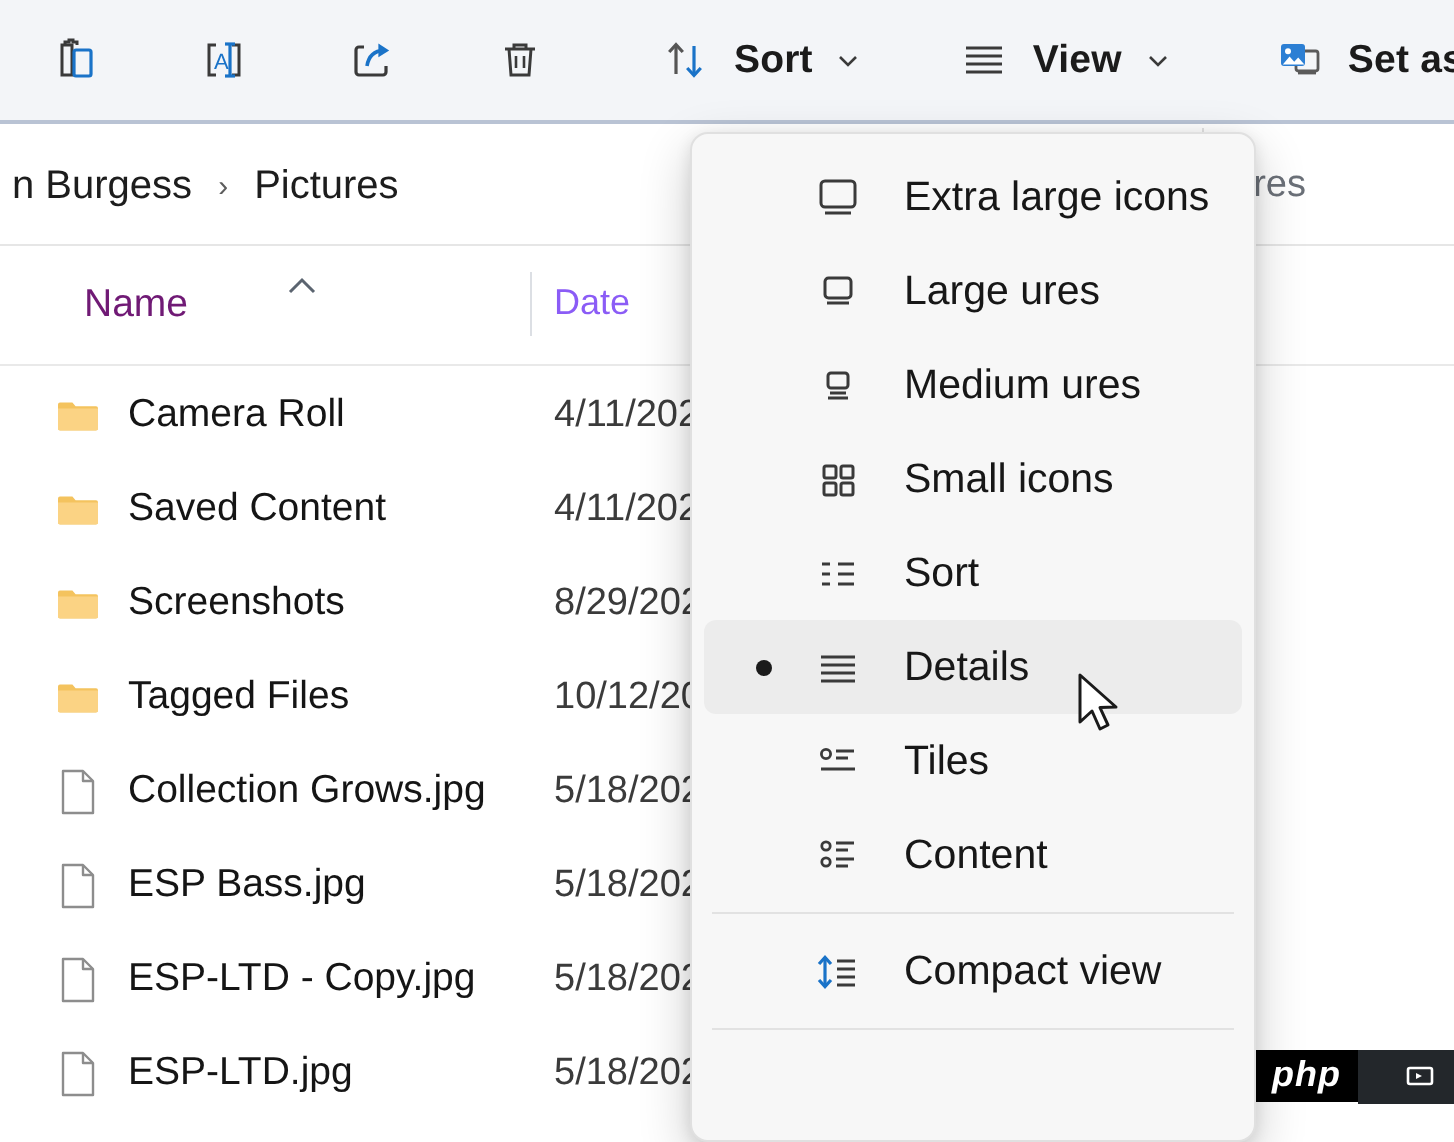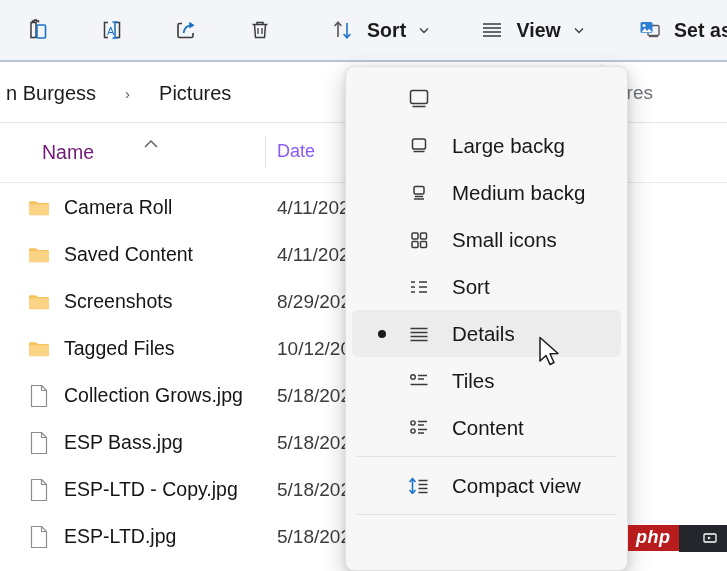--- a/index.html
+++ b/index.html
@@ -28,21 +28,21 @@
   .tb-icon { width: 30px; height: 30px; display:flex; align-items:center; justify-content:center; }
   .tb-sep { width: 1px; height: 34px; background: #c9ced8; margin: 0 9px; }
   .chev-sm { margin-left: 2px; display:flex; align-items:center; }
 
   
   .addrbar {
     position: absolute; left: 0; top: 64px; width: 727px; height: 59px;
     background: #ffffff; display:flex; align-items:center;
     border-bottom: 1px solid #e6e6e6;
   }
-  .crumbs { display:flex; align-items:center; padding-left: 0; gap: 16px; }
+  .crumbs { display:flex; align-items:center; padding-left: 0; gap: 0; }
   .crumb { font-size: 20px; color: #1d1d1d; padding: 4px 6px; white-space: nowrap; }
   .crumb-sep { color:#5d5d5d; font-size: 15px; padding: 0 7px; }
   .search-box {
     position:absolute; right:0; top: 64px; width: 126px; height: 58px;
     display:flex; align-items:center; background:#fff;
     border-left: 1px solid #e3e3e3;
   }
   .search-ph { font-size: 19px; color:#6b7078; padding-left: 14px; white-space: nowrap; }
 
   
@@ -85,21 +85,21 @@
   .mi .mlabel { margin-left: 36px; font-size:20.5px; color:#171717; white-space:nowrap; }
   .mi .submenu-chev { position:absolute; right:22px; top:50%; transform:translateY(-50%); }
   .mi-sep { height:1px; background:#e2e2e2; margin: 5px 4px; }
 
   
   .cursor { position:absolute; left:538px; top:336px; width:26px; height:34px; pointer-events:none; }
 
   
   .php-wm { position:absolute; left:628px; top:523px; display:flex; align-items:center; height:30px; }
   .php-badge {
-    background:#b91c1c; color:#ffffff; font-style:italic; font-weight:bold;
+    background:#000000; color:#ffffff; font-style:italic; font-weight:bold;
     font-size:18px; padding:2px 8px 3px 8px; letter-spacing:.5px;
     font-family:"Liberation Sans", sans-serif;
     text-align:center;
   }
   .php-dark { background:#23272b; width:62px; height:27px; display:flex; align-items:center; justify-content:center; }
 </style>
 </head>
 <body>
 
 <div id="app">
@@ -306,38 +306,39 @@
     </div>
 
   <div class="menu" id="viewmenu">
       <div class="mi">
         <span class="micon">
           <svg width="26" height="26" viewBox="0 0 26 26">
             <rect x="4.5" y="4.5" width="17" height="13" rx="2" stroke="#3a3a3a" fill="none" stroke-width="1.5"></rect>
             <path d="M6.5 20.5h13" stroke="#3a3a3a" fill="none" stroke-width="1.5"></path>
           </svg>
         </span>
+        <span class="mlabel">Extra large icons</span>
       </div>
       <div class="mi">
         <span class="micon">
           <svg width="26" height="26" viewBox="0 0 26 26">
             <rect x="6.5" y="6" width="13" height="10" rx="1.8" stroke="#3a3a3a" fill="none" stroke-width="1.5"></rect>
             <path d="M7.5 18.5h11" stroke="#3a3a3a" fill="none" stroke-width="1.5"></path>
           </svg>
         </span>
-        <span class="mlabel">Large backg</span>
+        <span class="mlabel">Large ures</span>
       </div>
       <div class="mi">
         <span class="micon">
           <svg width="26" height="26" viewBox="0 0 26 26">
             <rect x="8" y="6.5" width="10" height="7.5" rx="1.5" stroke="#3a3a3a" fill="none" stroke-width="1.5"></rect>
             <path d="M9 16.5h8M8 19h10" stroke="#3a3a3a" fill="none" stroke-width="1.4"></path>
           </svg>
         </span>
-        <span class="mlabel">Medium backg</span>
+        <span class="mlabel">Medium ures</span>
       </div>
       <div class="mi">
         <span class="micon">
           <svg width="26" height="26" viewBox="0 0 26 26">
             <rect x="6" y="6" width="6" height="6" rx="1" stroke="#3a3a3a" fill="none" stroke-width="1.5"></rect>
             <rect x="14.5" y="6" width="6" height="6" rx="1" stroke="#3a3a3a" fill="none" stroke-width="1.5"></rect>
             <rect x="6" y="14.5" width="6" height="6" rx="1" stroke="#3a3a3a" fill="none" stroke-width="1.5"></rect>
             <rect x="14.5" y="14.5" width="6" height="6" rx="1" stroke="#3a3a3a" fill="none" stroke-width="1.5"></rect>
           </svg>
         </span>

